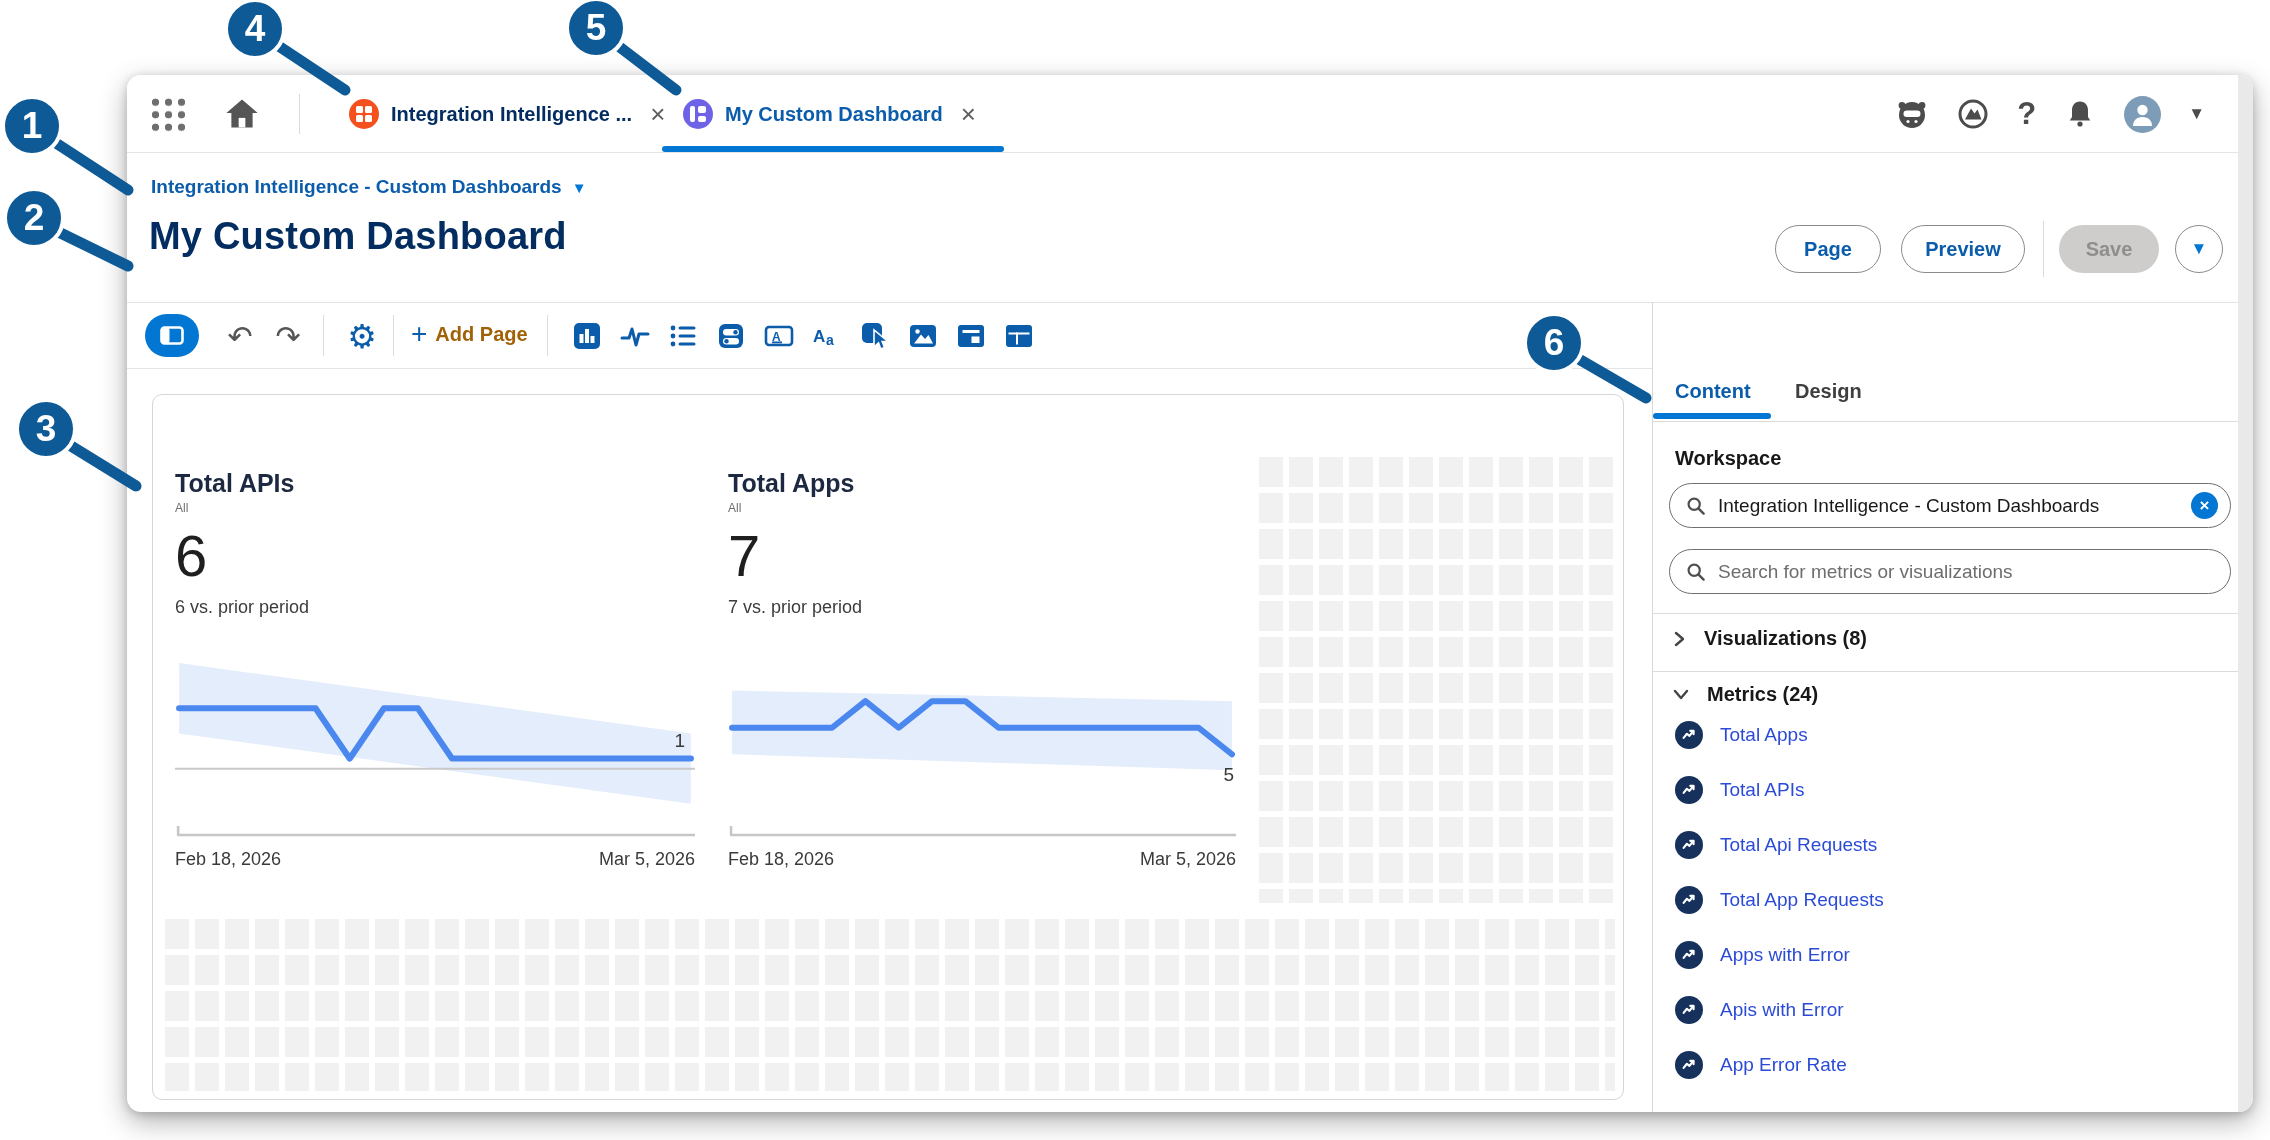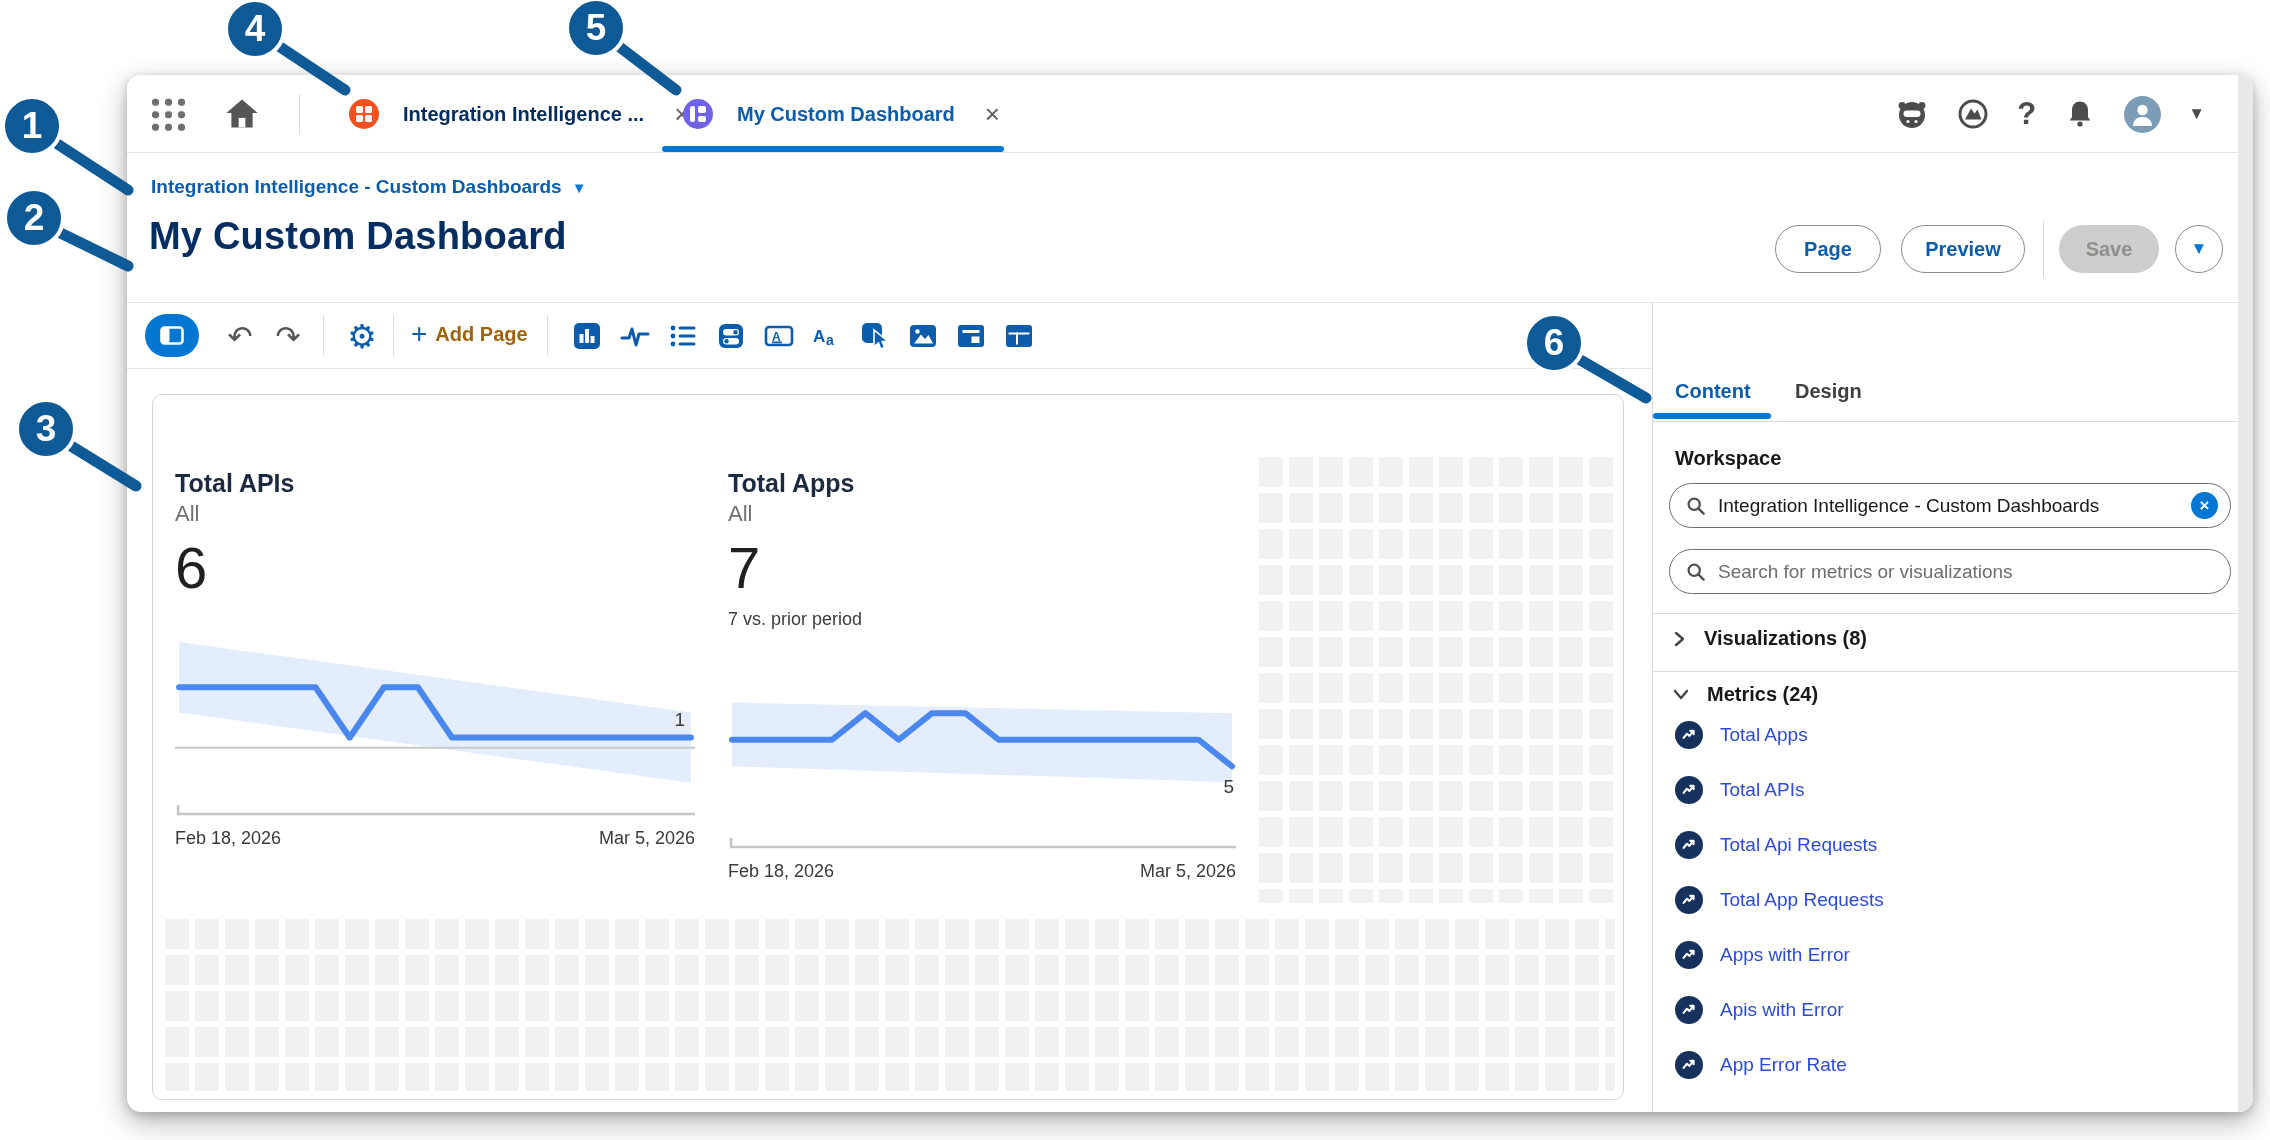--- a/index.html
+++ b/index.html
@@ -10,21 +10,21 @@
   
   .window { position: absolute; left: 127px; top: 75px; width: 2126px; height: 1037px;
     background: #fff; border-radius: 14px; box-shadow: 0 10px 28px rgba(0,0,0,.30), 0 2px 10px rgba(0,0,0,.18); }
 
   
   .header { position: absolute; left: 0; top: 0; right: 0; height: 78px; border-bottom: 1px solid #e4e4e4; border-radius: 14px 14px 0 0; background:#fff; }
   .waffle { left: 22px; top: 21px; width: 39px; height: 36px; cursor: pointer;
     background-image: radial-gradient(circle, #6e6e6e 3.4px, transparent 4px); background-size: 13px 12.5px; }
   .home-btn { left: 96px; top: 20px; width: 38px; height: 38px; }
   .hdr-vdiv { left: 172px; top: 19px; width: 1px; height: 40px; background: #d9d9d9; }
-  .hdr-tab { top: 0; height: 78px; display: flex; align-items: center; gap: 24px; cursor: pointer; }
+  .hdr-tab { top: 0; height: 78px; display: flex; align-items: center; gap: 12px; cursor: pointer; }
   .tab1 { left: 222px; } .tab2 { left: 556px; }
   .tab-ic { width: 30px; height: 30px; border-radius: 50%; position: relative; flex: 0 0 auto; }
   .tab-ic-1 { background: #f4511e; }
   .tab-ic-1 i { position:absolute; width: 7px; height: 7px; background: #fff; border-radius: 1.5px; }
   .tab-ic-1 i:nth-child(1){left:7px;top:7px} .tab-ic-1 i:nth-child(2){left:16px;top:7px}
   .tab-ic-1 i:nth-child(3){left:7px;top:16px} .tab-ic-1 i:nth-child(4){left:16px;top:16px}
   .tab-ic-2 { background: #6e63e6; }
   .tab-ic-2 i { position:absolute; background:#fff; border-radius: 2px; }
   .tab-ic-2 i:nth-child(1){left:7px;top:7px;width:5px;height:16px}
   .tab-ic-2 i:nth-child(2){left:15px;top:7px;width:8px;height:7px}
@@ -78,21 +78,21 @@
     background-image:
       repeating-linear-gradient(to right, transparent 0 24px, #fff 24px 30px),
       repeating-linear-gradient(to bottom, transparent 0 30px, #fff 30px 36px),
       linear-gradient(#f1f1f1, #f1f1f1); }
   .grid-right { left: 1106px; top: 62px; width: 356px; height: 446px; }
   .grid-bottom { left: 12px; top: 524px; width: 1450px; height: 172px; }
 
   .widget { position:absolute; top: 62px; background: #fff; cursor: pointer; }
   .w1 { left: 22px; width: 520px; } .w2 { left: 575px; width: 508px; }
   .wg-title { font-size: 25px; font-weight: bold; color: #1c2940; padding-top: 12px; }
-  .wg-filter { font-size: 22px; color: #6f6f6f; margin-top: 3px; }
+  .wg-filter { font-size: 12px; color: #6f6f6f; margin-top: 3px; }
   .wg-value { font-size: 58px; color: #1f1f1f; margin-top: 12px; line-height: 1; }
   .wg-comp { font-size: 18px; color: #3c3c3c; margin-top: 12px; }
   .wg-chart { position: relative; margin-top: 26px; height: 200px; }
   .wg-chart svg { width: 100%; height: 200px; display:block; }
   .end-label { position:absolute; font-size: 19px; color: #3a3a3a; }
   .w1 .end-label { right: 10px; top: 86px; }
   .w2 .end-label { right: 2px; top: 120px; }
   .wg-dates { display:flex; justify-content: space-between; margin-top: 5px; font-size: 18px; color: #3a3a3a; }
 
   
@@ -306,20 +306,21 @@
 
     <div class="canvas abs">
 
       <div class="grid-area grid-right"></div>
       <div class="grid-area grid-bottom"></div>
 
       <div class="widget w1">
         <div class="wg-title">Total APIs</div>
         <div class="wg-filter">All</div>
         <div class="wg-value">6</div>
+        <div class="wg-comp">6 vs. prior period</div>
         <div class="wg-chart">
           <svg viewBox="0 0 500 200" preserveAspectRatio="none">
               <polygon points="4,19.081081081081095 496,89.45945945945947 496,159.83783783783784 4,89.45945945945947" fill="#e4edfb"></polygon>
               <line x1="0" y1="124.64864864864866" x2="500" y2="124.64864864864866" stroke="#c9c9c9" stroke-width="2"></line>
               <line x1="2" y1="191" x2="500" y2="191" stroke="#c6c6c6" stroke-width="2.5"></line>
               <line x1="3" y1="182" x2="3" y2="191" stroke="#c6c6c6" stroke-width="2.5"></line>
               <polyline points="4,64.32432432432432 36.8,64.32432432432432 69.6,64.32432432432432 102.4,64.32432432432432 135.2,64.32432432432432 168,114.5945945945946 200.8,64.32432432432432 233.6,64.32432432432432 266.4,114.5945945945946 299.2,114.5945945945946 332,114.5945945945946 364.8,114.5945945945946 397.6,114.5945945945946 430.4,114.5945945945946 463.2,114.5945945945946 496,114.5945945945946" fill="none" stroke="#4a87ee" stroke-width="6" stroke-linejoin="round" stroke-linecap="round"></polyline>
             </svg>
           <span class="end-label">1</span>
         </div>

